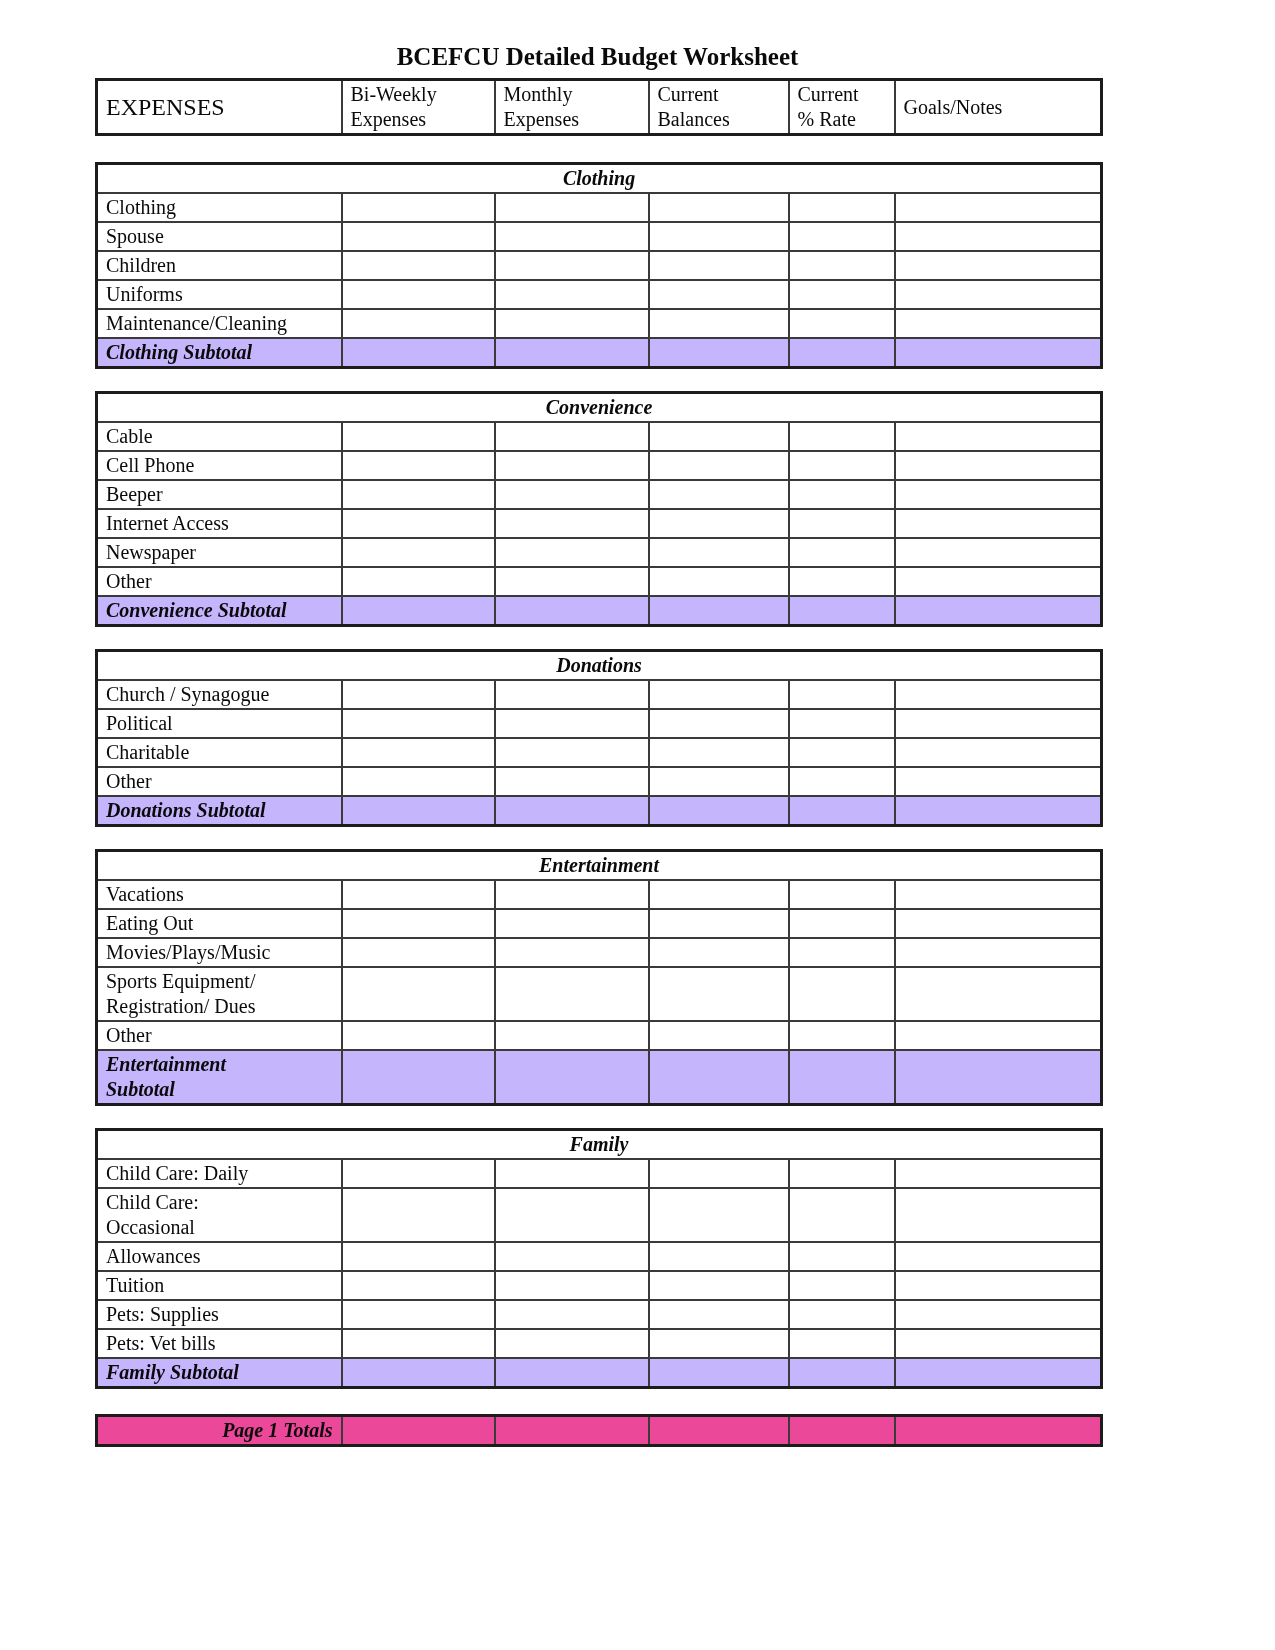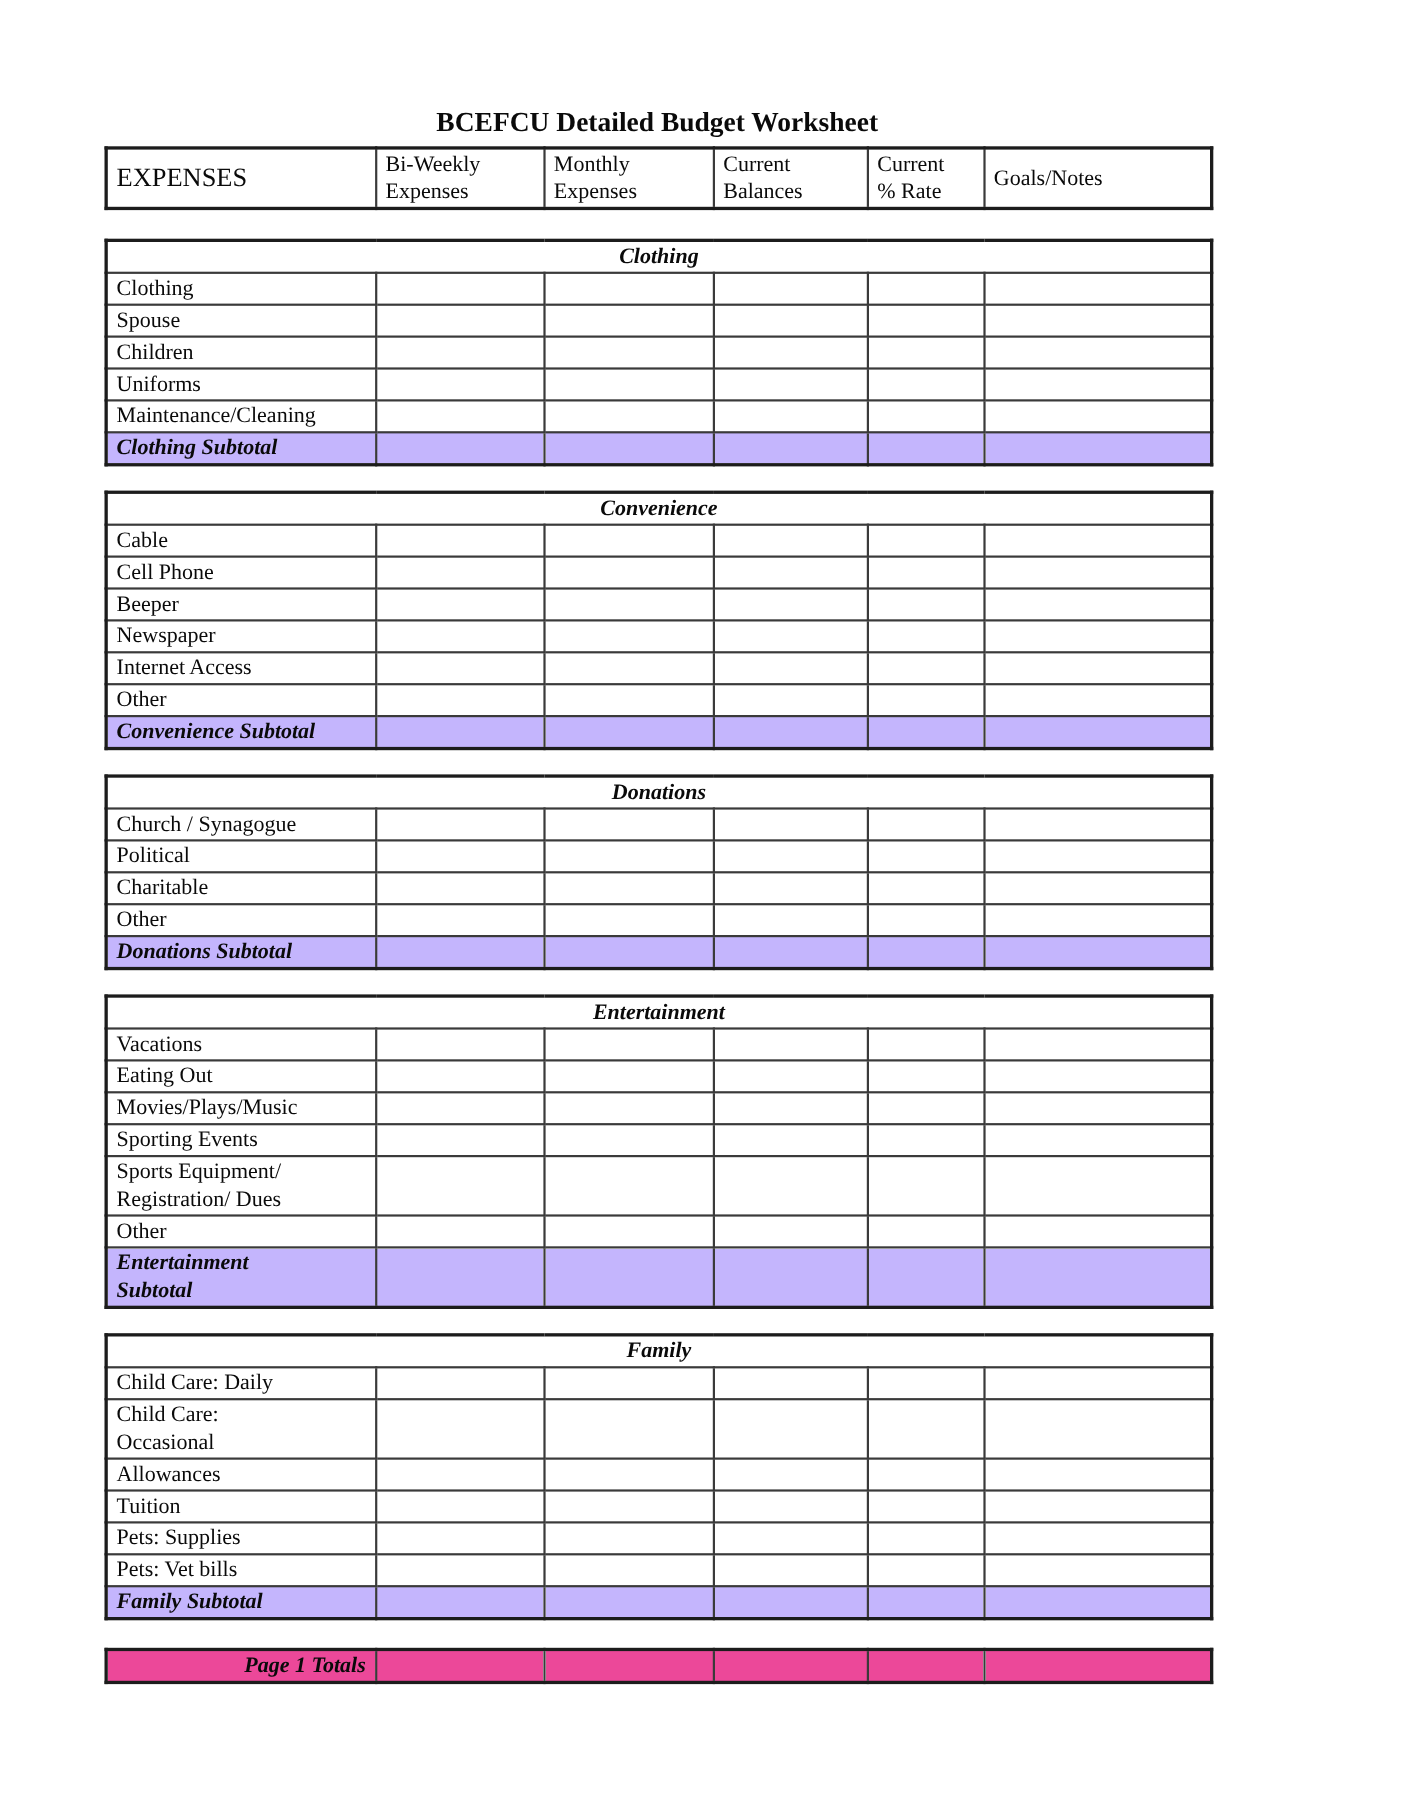--- a/index.html
+++ b/index.html
@@ -3,21 +3,21 @@
 <meta charset="utf-8">
 <style>
   html, body { margin: 0; padding: 0; }
   body {
     width: 1275px; height: 1650px;
     background: #ffffff;
     font-family: "Liberation Serif", serif;
     color: #0a0a0a;
     overflow: hidden;
   }
-  .page { padding: 98px 0 0 95px; }
+  .page { padding: 43px 0 0 95px; }
   .doc-title {
     width: 1005px;
     text-align: center;
     font-weight: 700;
     font-size: 25px;
     line-height: 28px;
     margin-bottom: 7px;
   }
   table.grid {
     border-collapse: collapse;
@@ -202,29 +202,29 @@
           </tr>
           <tr>
             <td class="label-cell">Beeper</td>
             <td></td>
             <td></td>
             <td></td>
             <td></td>
             <td></td>
           </tr>
           <tr>
+            <td class="label-cell">Internet Access</td>
+            <td></td>
+            <td></td>
+            <td></td>
+            <td></td>
+            <td></td>
+          </tr>
+          <tr>
             <td class="label-cell">Newspaper</td>
-            <td></td>
-            <td></td>
-            <td></td>
-            <td></td>
-            <td></td>
-          </tr>
-          <tr>
-            <td class="label-cell">Internet Access</td>
             <td></td>
             <td></td>
             <td></td>
             <td></td>
             <td></td>
           </tr>
           <tr>
             <td class="label-cell">Other</td>
             <td></td>
             <td></td>
@@ -321,28 +321,20 @@
           <tr>
             <td class="label-cell">Eating Out</td>
             <td></td>
             <td></td>
             <td></td>
             <td></td>
             <td></td>
           </tr>
           <tr>
             <td class="label-cell">Movies/Plays/Music</td>
-            <td></td>
-            <td></td>
-            <td></td>
-            <td></td>
-            <td></td>
-          </tr>
-          <tr>
-            <td class="label-cell">Sporting Events</td>
             <td></td>
             <td></td>
             <td></td>
             <td></td>
             <td></td>
           </tr>
           <tr>
             <td class="label-cell">Sports Equipment/
 Registration/ Dues</td>
             <td></td>

